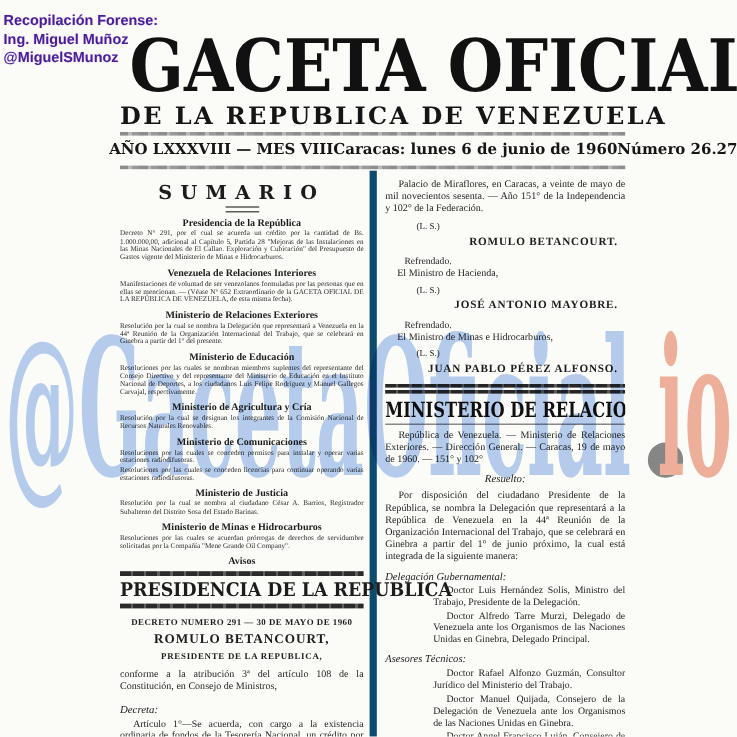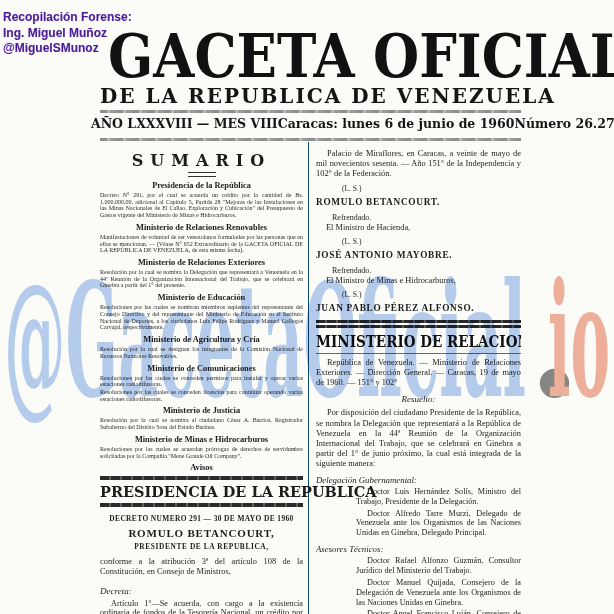--- a/index.html
+++ b/index.html
@@ -43,21 +43,21 @@
     display:flex;justify-content:space-between;align-items:baseline;
     font-family:"DejaVu Serif",serif;font-weight:bold;font-size:12.5px;
     white-space:nowrap;color:#161616;
   }
 
   
   .columns{
     position:absolute;top:142px;left:100px;width:421px;height:472px;
     display:flex;overflow:hidden;z-index:2;
   }
-  .col-left{width:203px;flex:none;padding-right:5px;border-right:1px solid #0c4a6e;}
+  .col-left{width:203px;flex:none;padding-right:5px;border-right:6px solid #0c4a6e;}
   .col-right{flex:1;padding-left:7px;min-width:0;}
 
   
   .sumario-title{text-align:center;font-family:"DejaVu Serif",serif;font-weight:bold;
     font-size:16px;letter-spacing:7px;margin:9px 0 2px;}
   .sumario-orn{width:28px;height:3px;margin:0 auto 1px;
     border-top:1px solid #333;border-bottom:1px solid #333;}
   .sum-head{text-align:center;font-weight:bold;font-size:8.4px;margin:4px 0 2px;white-space:nowrap;}
   .sum-entry{font-size:6px;line-height:1.12;text-align:justify;margin:0 0 1px;color:#2a2a2a;}
   .heavy-bar{height:4px;margin:4px 0 0;
@@ -69,21 +69,21 @@
   .pres-name{text-align:center;font-weight:bold;font-size:11px;letter-spacing:.8px;margin-top:4px;}
   .pres-title{text-align:center;font-weight:bold;font-size:7.4px;letter-spacing:.6px;margin-top:3px;}
   .intro-par{font-size:8.4px;line-height:1.2;text-align:justify;margin-top:6px;}
   .decreta{text-align:left;font-style:italic;font-size:9px;margin:5px 0 3px;}
   .article{font-size:8.2px;line-height:1.18;text-align:justify;text-indent:11px;margin:0 0 3px;}
 
   
   .par{font-size:8.4px;line-height:1.2;text-align:justify;text-indent:11px;margin:0;}
   .palace{margin-top:7px;}
   .seal{font-size:7.5px;margin:5px 0 0 26px;}
-  .sig{font-weight:bold;font-size:9.3px;letter-spacing:.7px;
+  .sig{text-align:right;font-weight:bold;font-size:9.3px;letter-spacing:.7px;
     padding-right:6px;margin-top:4px;}
   .refrendado{font-size:8px;margin:6px 0 0 16px;}
   .minister{font-size:8.4px;margin:1px 0 0 10px;}
   .double-bar{margin-top:7px;}
   .double-bar .b{height:3px;background:repeating-linear-gradient(90deg,#272727 0 9px,#5a5a5a 9px 11px);}
   .double-bar .gap{height:2px;}
   .ministry-header{
     font-family:"DejaVu Serif",serif;font-weight:bold;font-size:16.5px;white-space:nowrap;
     transform:scale(0.82,1.05);transform-origin:left center;margin:4px 0 0;color:#101010;
   }
@@ -123,21 +123,21 @@
 
   <div class="columns">
 
     <div class="col-left">
       <div class="sumario-title">SUMARIO</div>
       <div class="sumario-orn"></div>
 
       <div class="sum-head">Presidencia de la República</div>
       <p class="sum-entry">Decreto N° 291, por el cual se acuerda un crédito por la cantidad de Bs. 1.000.000,00, adicional al Capítulo 5, Partida 28 "Mejoras de las Instalaciones en las Minas Nacionales de El Callao. Exploración y Cubicación" del Presupuesto de Gastos vigente del Ministerio de Minas e Hidrocarburos.</p>
 
-      <div class="sum-head">Ministerio de Relaciones Renovables</div>
+      <div class="sum-head">Venezuela de Relaciones Interiores</div>
       <p class="sum-entry">Manifestaciones de voluntad de ser venezolanos formuladas por las personas que en ellas se mencionan. — (Véase N° 652 Extraordinario de la GACETA OFICIAL DE LA REPÚBLICA DE VENEZUELA, de esta misma fecha).</p>
 
       <div class="sum-head">Ministerio de Relaciones Exteriores</div>
       <p class="sum-entry">Resolución por la cual se nombra la Delegación que representará a Venezuela en la 44ª Reunión de la Organización Internacional del Trabajo, que se celebrará en Ginebra a partir del 1° del presente.</p>
 
       <div class="sum-head">Ministerio de Educación</div>
       <p class="sum-entry">Resoluciones por las cuales se nombran miembros suplentes del representante del Consejo Directivo y del representante del Ministerio de Educación en el Instituto Nacional de Deportes, a los ciudadanos Luis Felipe Rodríguez y Manuel Gallegos Carvajal, respectivamente.</p>
 
       <div class="sum-head">Ministerio de Agricultura y Cría</div>
       <p class="sum-entry">Resolución por la cual se designan los integrantes de la Comisión Nacional de Recursos Naturales Renovables.</p>

